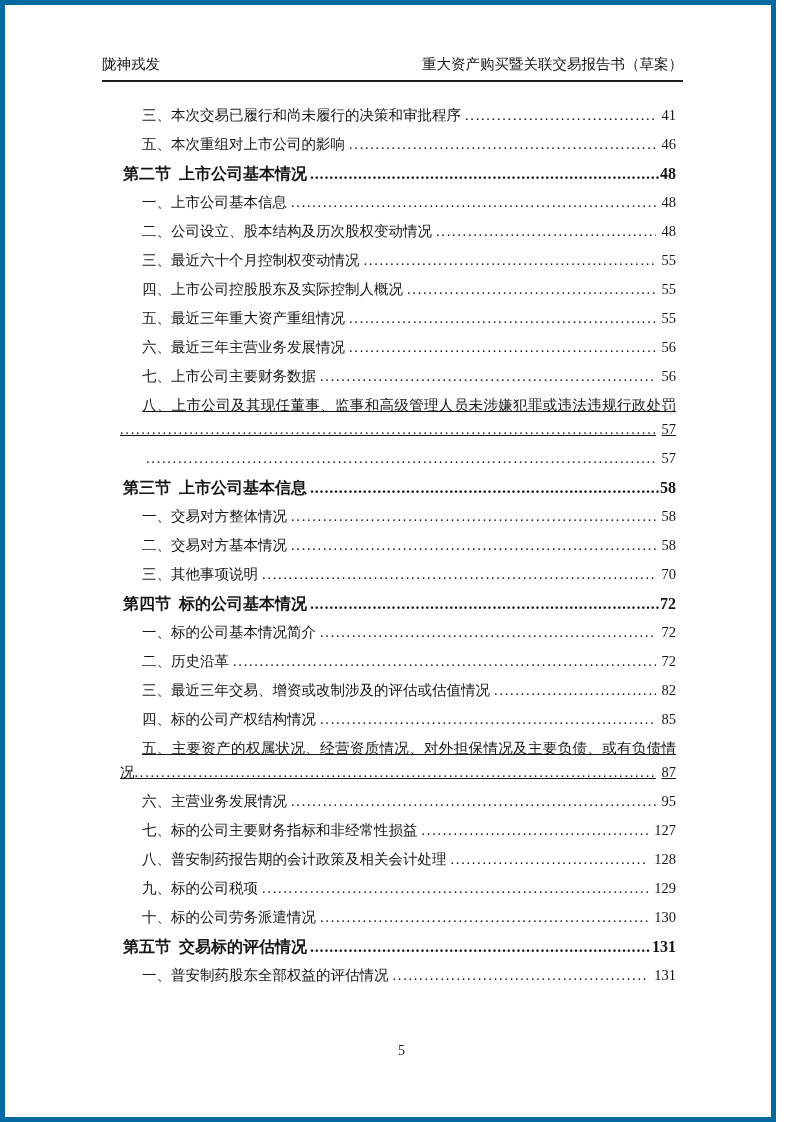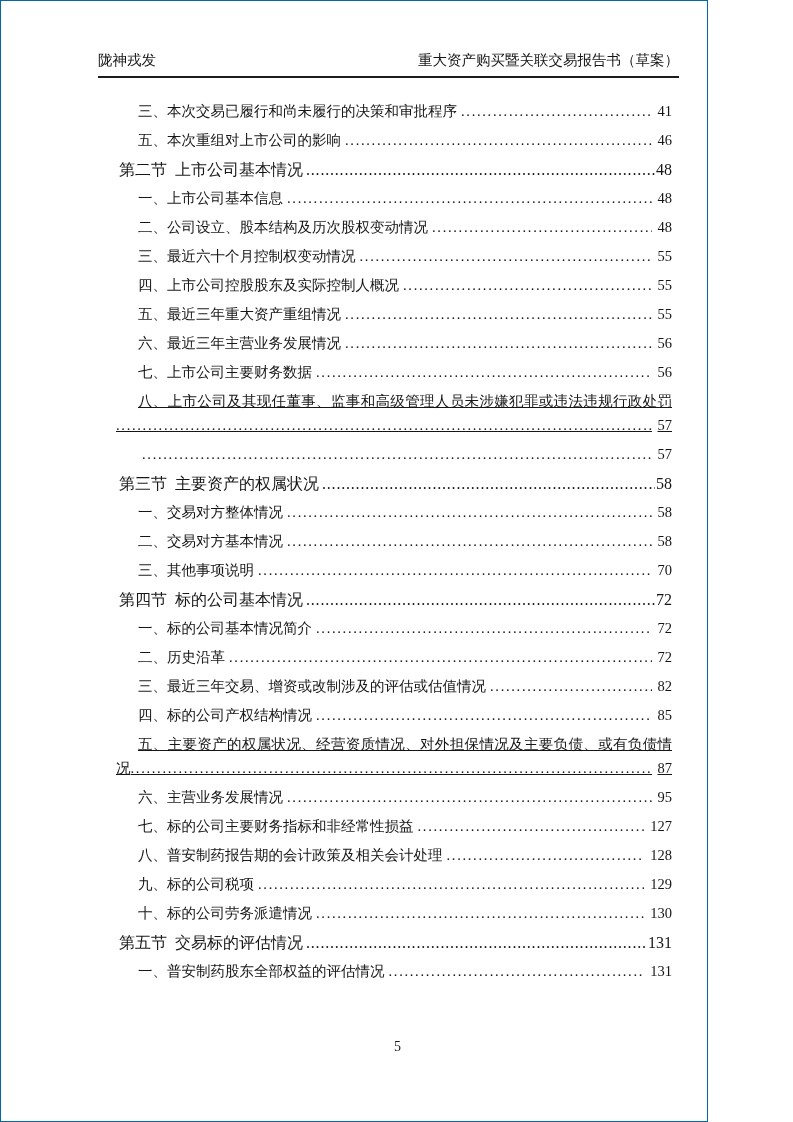--- a/index.html
+++ b/index.html
@@ -2,28 +2,28 @@
 <html><head>
 <meta charset="utf-8">
 <style>
   html, body {
     margin: 0;
     padding: 0;
     background: #ffffff;
   }
   .page {
     position: relative;
-    width: 708px;
+    width: 776px;
     height: 1122px;
     background: #ffffff;
     color: #161616;
     font-family: "Liberation Serif", "DejaVu Serif", serif;
     overflow: hidden;
     box-sizing: border-box;
-    border: 1px solid #0369a1;
+    border: 5px solid #0369a1;
   }
   
   .header {
     position: absolute;
     left: 97px;
     top: 50px;
     width: 581px;
     display: flex;
     justify-content: space-between;
     align-items: flex-end;
@@ -44,21 +44,21 @@
     align-items: baseline;
     margin: 0 7px 5px 40px;
     font-size: 14.5px;
     line-height: 24px;
     cursor: pointer;
   }
   .toc-row.section {
     margin-left: 21px;
     margin-bottom: 4px;
     font-size: 16px;
-    font-weight: normal;
+    font-weight: bold;
     line-height: 25px;
     word-spacing: 4px;
   }
   .t { white-space: nowrap; }
   .dots {
     flex: 1 1 auto;
     overflow: hidden;
     white-space: nowrap;
     min-width: 8px;
     margin: 0 6px 0 4px;
@@ -164,21 +164,21 @@
           <span class="carry"></span>
           <span class="dots"></span>
           <span class="pg">57</span>
         </div>
       </div>
       <div class="toc-row item">
         <span class="dots"></span>
         <span class="pg">57</span>
       </div>
       <div class="toc-row section">
-        <span class="t">第三节 主要资产的权属状况</span>
+        <span class="t">第三节 上市公司基本信息</span>
         <span class="dots"></span>
         <span class="pg">58</span>
       </div>
       <div class="toc-row item">
         <span class="t">一、交易对方整体情况</span>
         <span class="dots"></span>
         <span class="pg">58</span>
       </div>
       <div class="toc-row item">
         <span class="t">二、交易对方基本情况</span>

